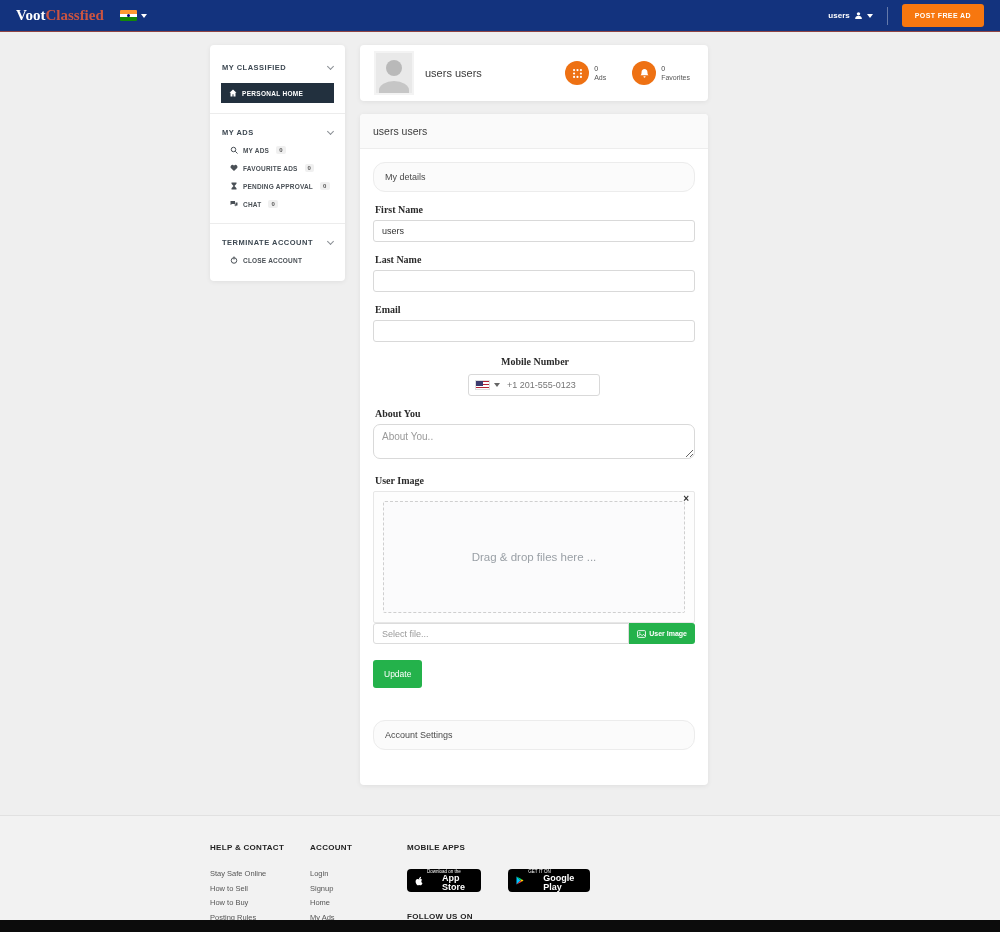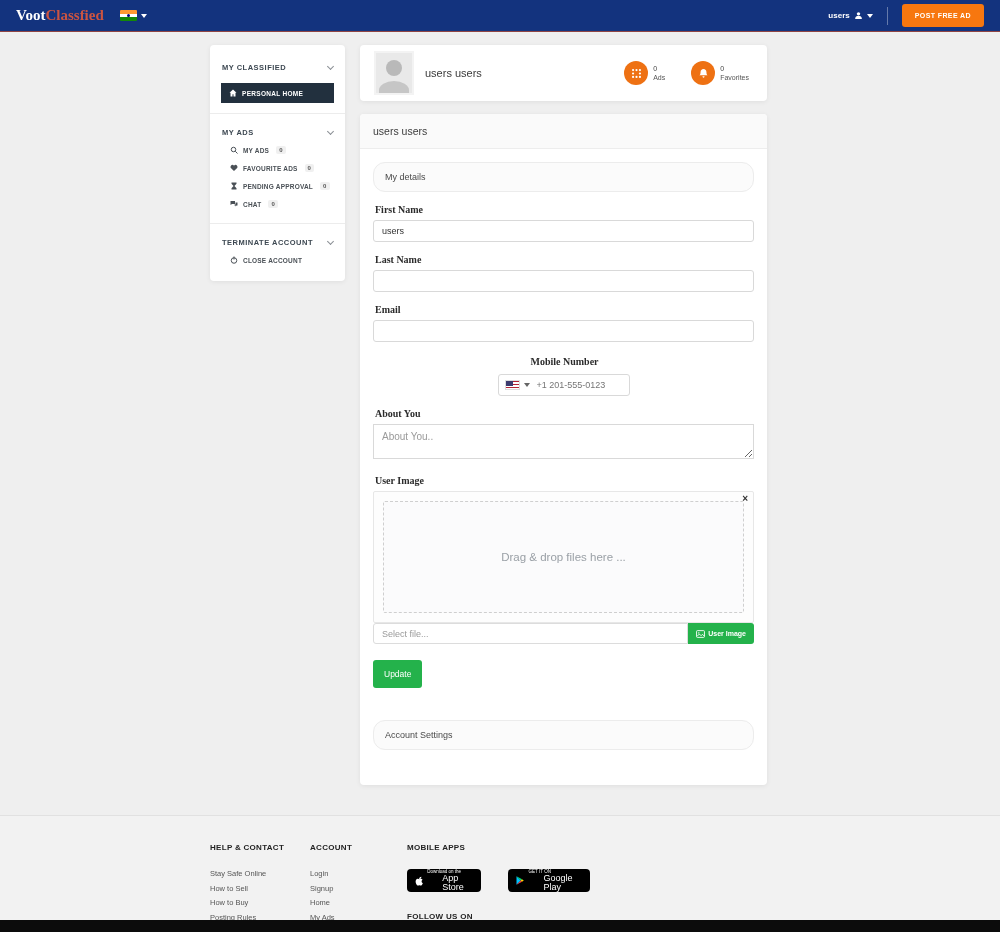--- a/index.html
+++ b/index.html
@@ -54,21 +54,21 @@
     font-size:6.5px; font-weight:bold; letter-spacing:.3px; padding:6px 8px; margin:7px 0 4px; cursor:pointer;
   }
   .side-divider { border-top:1px solid #ececec; margin:10px -11px; }
   .side-item { display:flex; align-items:center; gap:5px; font-size:6.5px; font-weight:bold;
     letter-spacing:.2px; color:#4a5056; padding:5px 0 5px 9px; cursor:pointer; }
   .side-item svg { flex:0 0 auto; }
   .cnt-badge { background:#f0f0f0; color:#555; font-size:6px; font-weight:bold;
     border-radius:2px; padding:1px 3px; margin-left:2px; }
 
   
-  .main-col { width:407px; }
+  .main-col { width:348px; }
   .profile-card { background:#ffffff; border-radius:4px; box-shadow:0 1px 5px rgba(0,0,0,.07);
     height:56px; display:flex; align-items:center; padding:0 14px; margin-bottom:13px; }
   .avatar { width:40px; height:44px; background:#e9e9e9; border:2px solid #f3f3f3;
     position:relative; overflow:hidden; }
   .avatar::before { content:""; position:absolute; left:50%; top:7px; width:16px; height:16px;
     margin-left:-8px; border-radius:50%; background:#b9b9b9; }
   .avatar::after { content:""; position:absolute; left:50%; bottom:-6px; width:30px; height:18px;
     margin-left:-15px; border-radius:50% 50% 0 0; background:#c6c6c6; }
   .profile-name { font-size:11px; color:#3a3a3a; margin-left:11px; }
   .stats { margin-left:auto; display:flex; gap:26px; padding-right:4px; }
@@ -93,21 +93,21 @@
   .mobile-row .form-label { margin:0 0 0 2px; }
   .tel-wrap { position:relative; width:132px; }
   .tel-input { width:100%; height:22px; border:1px solid #d9d9d9; border-radius:3px;
     padding:0 6px 0 38px; font-size:9px; color:#333; font-family:"Liberation Sans",sans-serif; }
   .tel-flag { position:absolute; left:7px; top:6px; display:flex; align-items:center; gap:4px; cursor:pointer; }
   .flag-us { width:15px; height:10px; position:relative; border:1px solid #ddd;
     background:repeating-linear-gradient(180deg,#b22234 0 1.4px,#ffffff 1.4px 2.8px); }
   .flag-us::before { content:""; position:absolute; left:0; top:0; width:7px; height:5px; background:#3c3b6e; }
   .caret-dark { width:0; height:0; border-left:3px solid transparent; border-right:3px solid transparent;
     border-top:4px solid #666; }
-  .textarea { width:100%; height:35px; border:1px solid #d9d9d9; border-radius:0;
+  .textarea { width:100%; height:35px; border:1px solid #d9d9d9; border-radius:7px;
     padding:6px 8px; font-size:10px; color:#333; resize:vertical; font-family:"Liberation Sans",sans-serif; }
   .dropzone-wrap { border:1px solid #e7e7e7; background:#fdfdfd; border-radius:2px;
     padding:9px; position:relative; }
   .dz-close { position:absolute; top:1px; right:5px; font-size:10px; font-weight:bold;
     color:#333; cursor:pointer; line-height:1.2; }
   .dropzone { border:1px dashed #cfcfcf; border-radius:2px; background:#fbfbfc; height:112px;
     display:flex; align-items:center; justify-content:center; color:#9aa0a6; font-size:11.5px; }
   .file-row { display:flex; }
   .select-input { flex:1; height:21px; border:1px solid #dcdcdc; border-radius:3px 0 0 3px;
     padding:0 8px; font-size:9px; color:#333; font-family:"Liberation Sans",sans-serif; }
@@ -123,21 +123,21 @@
   .footer { margin-top:30px; border-top:1px solid #e1e1e1; background:#f2f2f2; padding:27px 0 0 210px; }
   .fcols { display:flex; }
   .fcol0 { width:100px; } .fcol1 { width:100px; } .fcol2 { width:100px; } .fcol3 { width:97px; }
   .fcol4 { width:183px; }
   .fcol h4 { font-size:8px; font-weight:bold; color:#232323; letter-spacing:.3px; margin-bottom:17px; }
   .fcol a { display:block; font-size:7.5px; color:#565656; margin-bottom:5.5px; cursor:pointer; }
   .badges { display:flex; gap:27px; }
   .store-badge { background:#000; border-radius:4px; height:23px; display:flex; align-items:center;
     padding:0 8px; gap:4px; color:#fff; cursor:pointer; }
   .store-text .l1 { font-size:4.5px; display:block; }
-  .store-text .l2 { font-size:9px; font-weight:normal; display:block; line-height:1.05;margin-left:15px; }
+  .store-text .l2 { font-size:9px; font-weight:bold; display:block; line-height:1.05;margin-left:15px; }
   .follow-title { margin:20px 0 12px !important; }
   .social { display:flex; gap:3px; }
   .s-icon { width:15px; height:15px; border-radius:2px; display:flex; align-items:center;
     justify-content:center; color:#fff; font-size:8px; font-weight:bold; cursor:pointer;
     font-family:"Liberation Serif", serif; }
   .ig-glyph { width:8px; height:8px; border:1px solid #fff; border-radius:2px; position:relative; }
   .ig-glyph::after { content:""; position:absolute; left:2px; top:2px; width:2.5px; height:2.5px;
     border:1px solid #fff; border-radius:50%; }
   .yt-glyph { width:0; height:0; border-left:5px solid #fff; border-top:3.5px solid transparent;
     border-bottom:3.5px solid transparent; margin-left:1px; }

